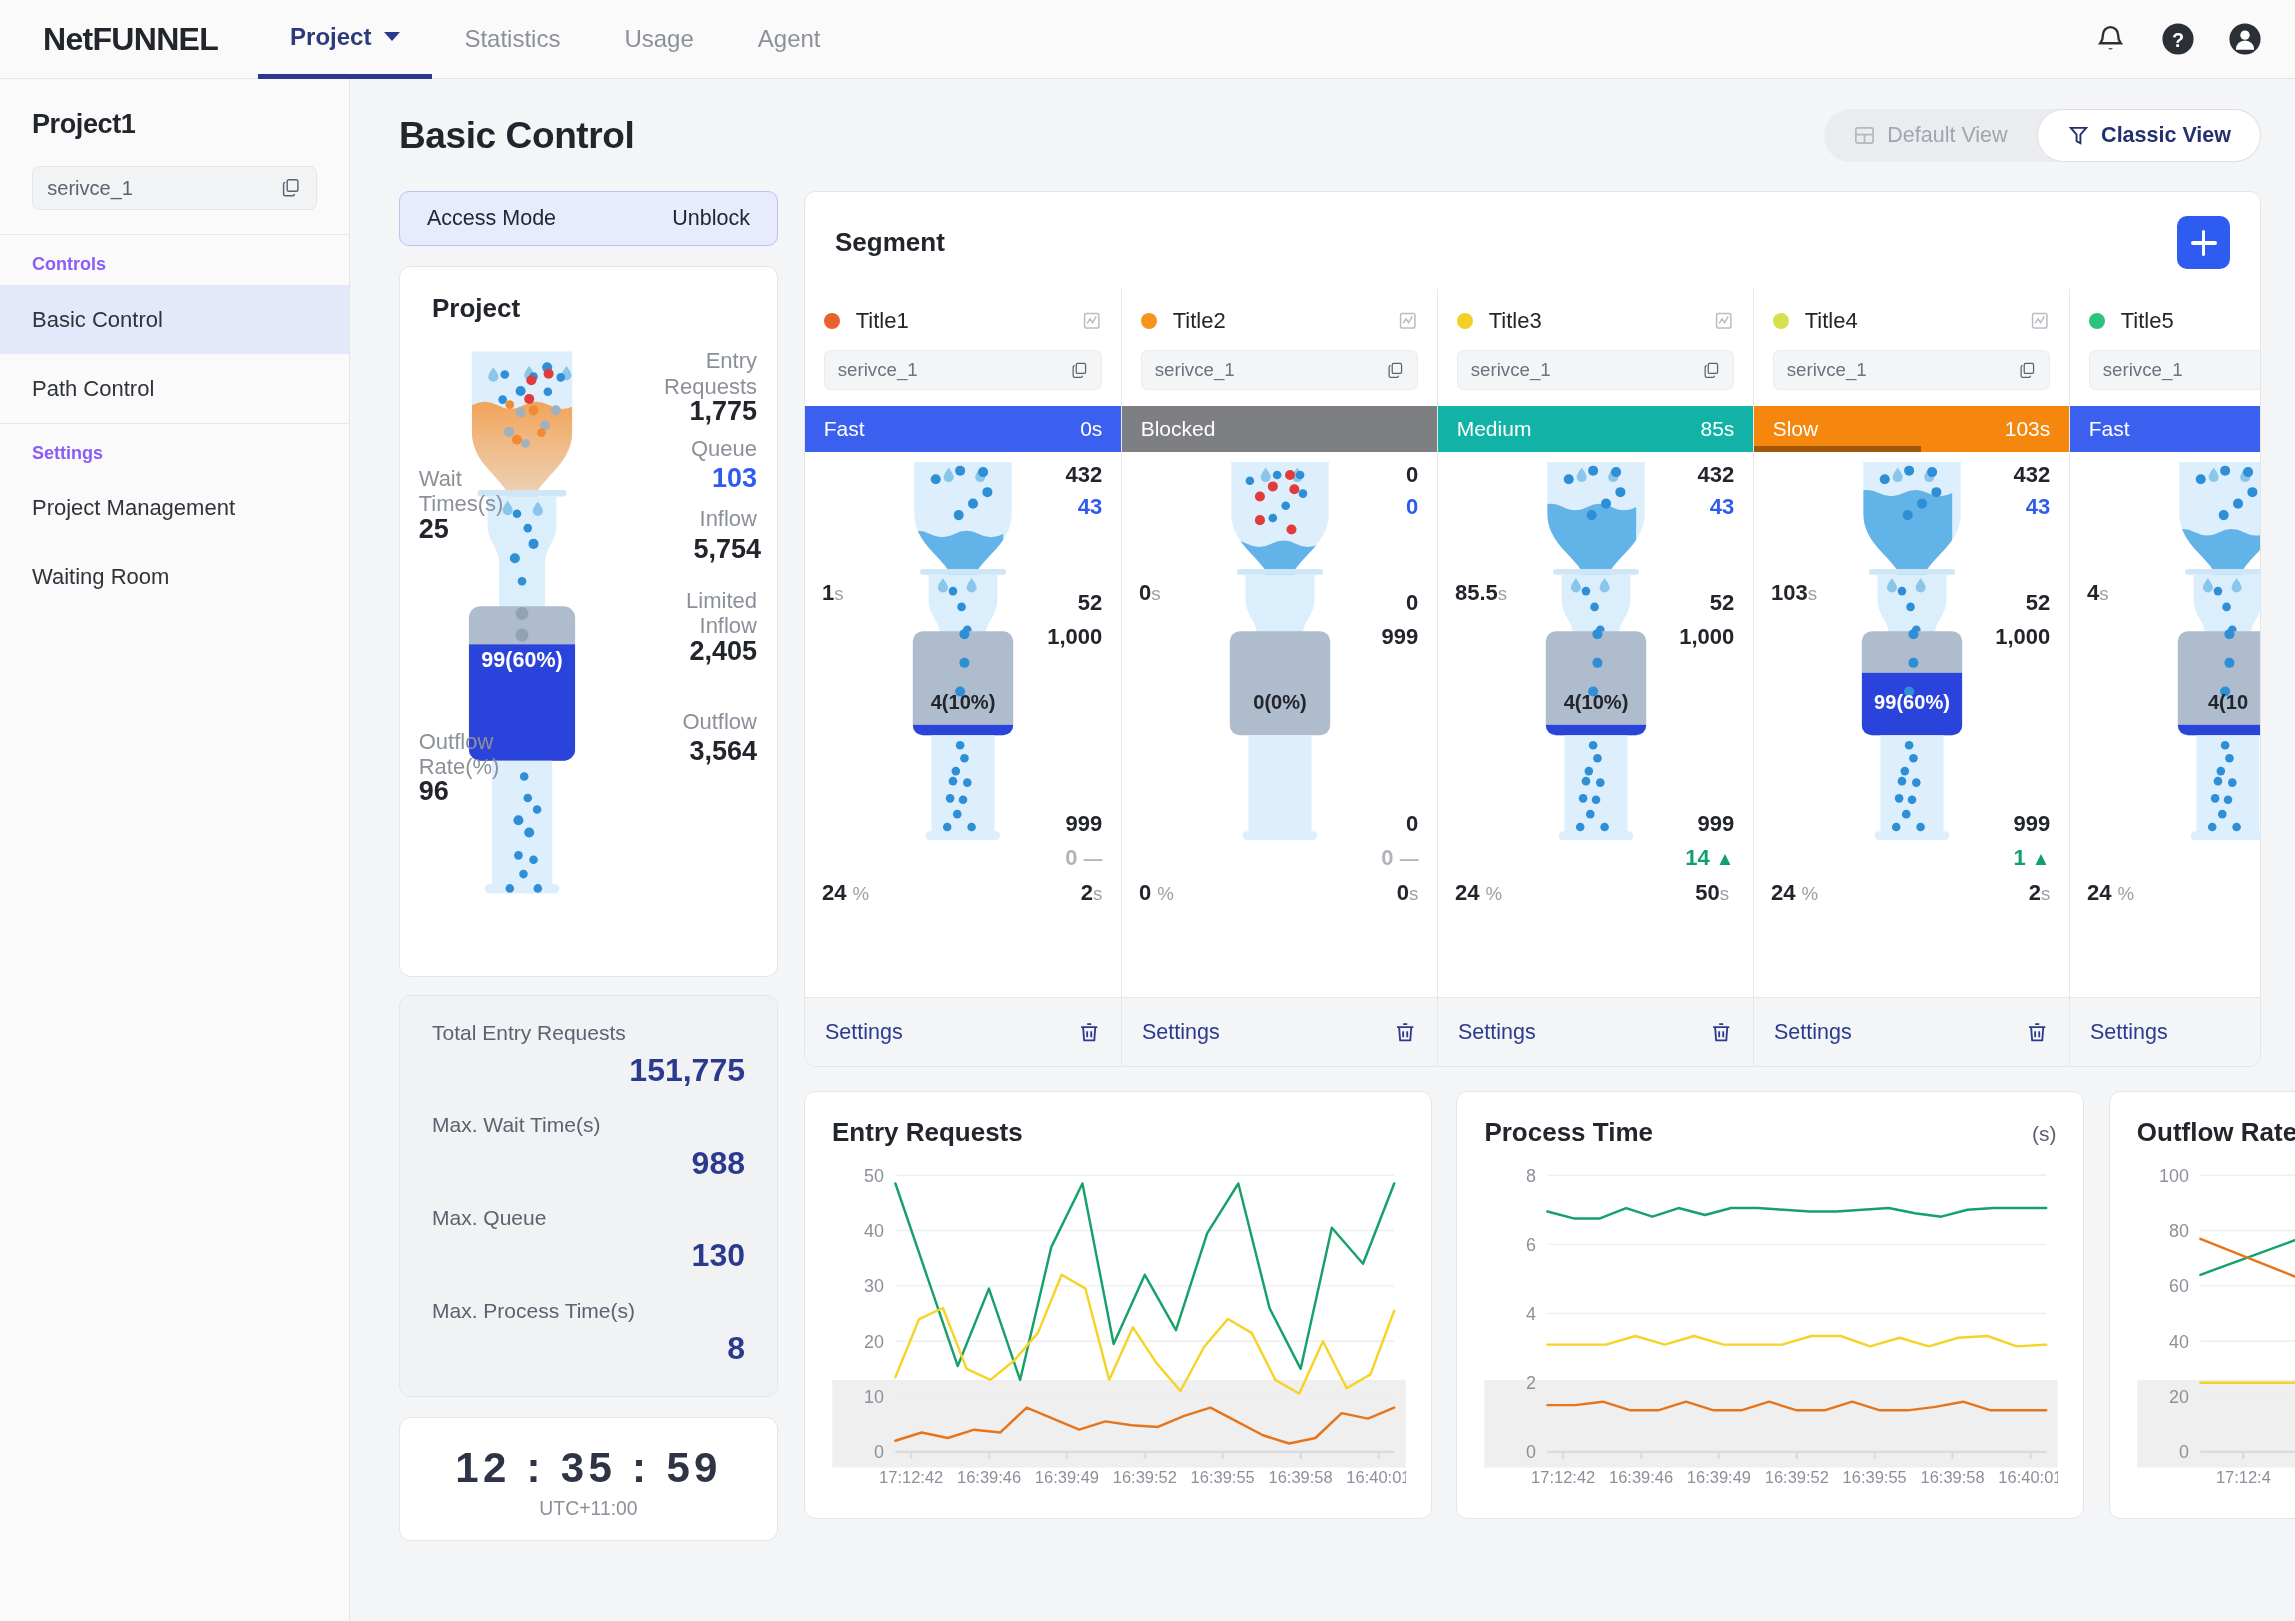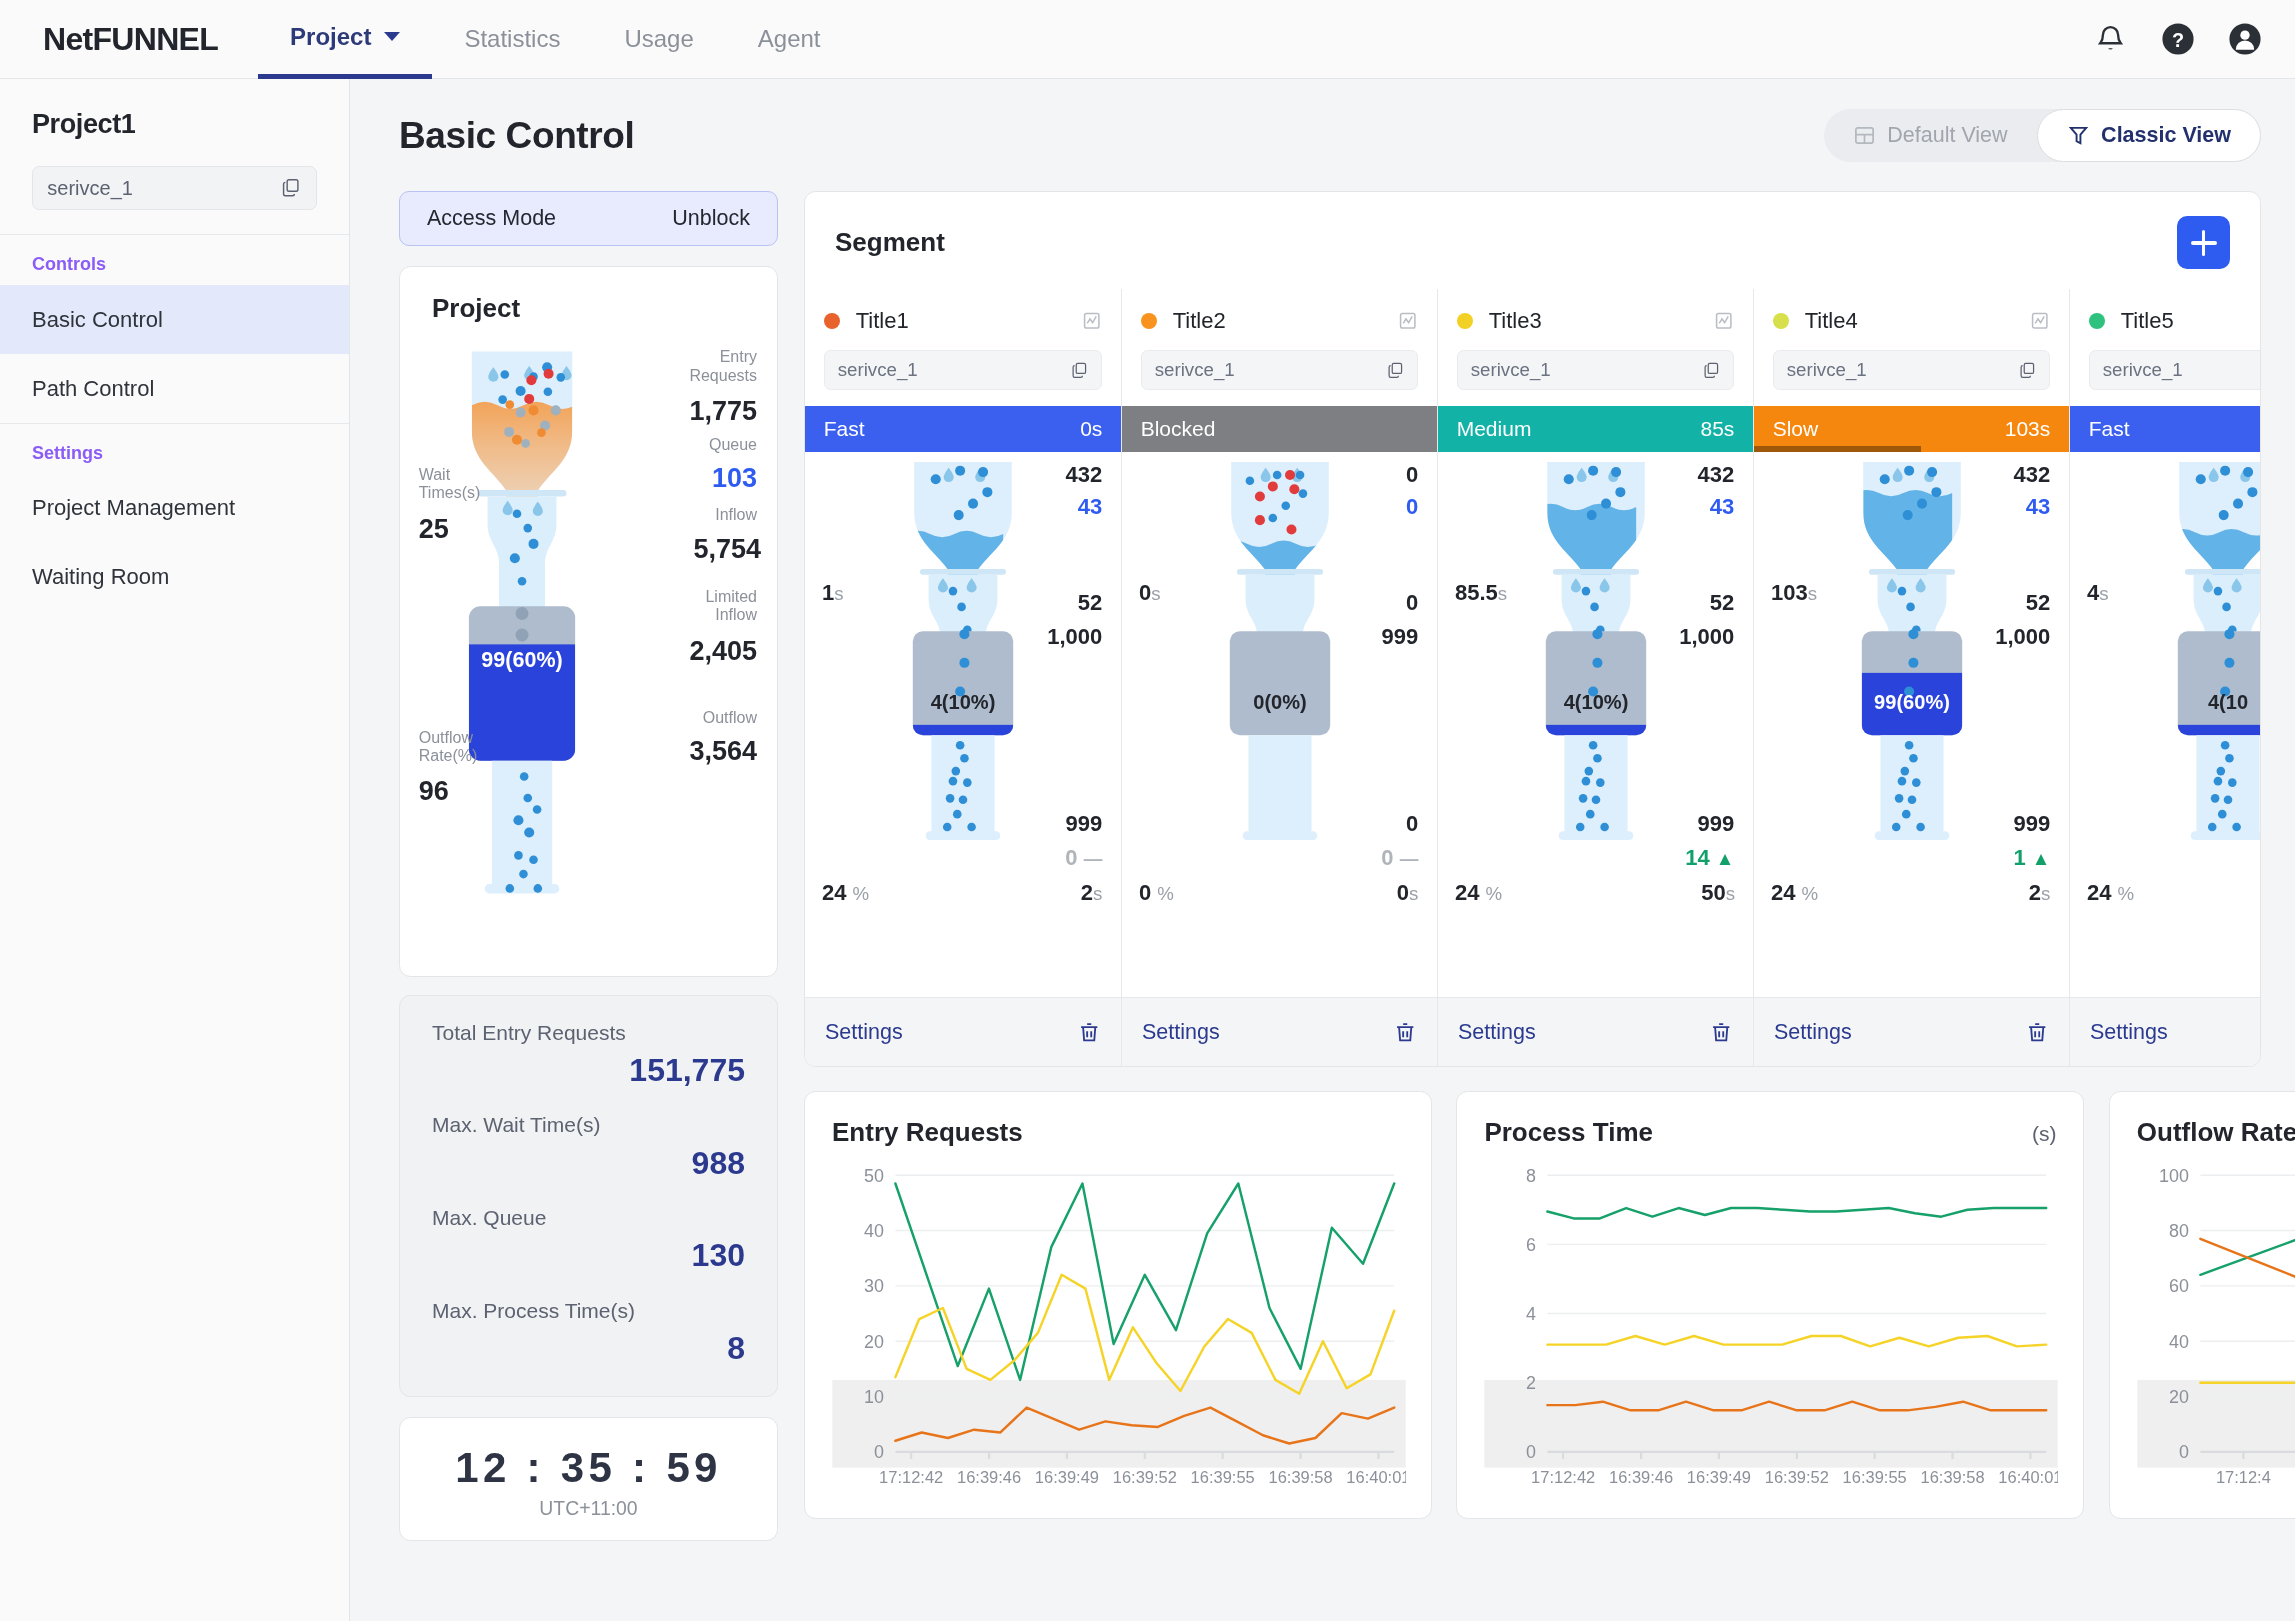--- a/index.html
+++ b/index.html
@@ -67,21 +67,21 @@
     background: #e8ebfd; border: 0.7px solid #b9c2f3; border-radius: 10px;
     height: 55px; display: flex; align-items: center; justify-content: space-between;
     padding: 0 27px; margin-bottom: 20px; cursor: pointer;
   }
   .access-mode span { font-size: 21.5px; color: #23272f; }
   .panel { background: #fff; border: 0.7px solid #e3e5e8; border-radius: 11.5px; }
   .proj-panel { padding: 26px 0 0 0; margin-bottom: 18.7px; }
   .proj-title { font-size: 26px; font-weight: 700; color: #22252b; padding: 0 32px 5.7px; }
 
   .funnel-wrap { position: relative; height: 646px; }
-  .fn-label { position: absolute; font-size: 16px; color: #8b9099; line-height: 1.15; text-align: right; }
+  .fn-label { position: absolute; font-size: 22px; color: #8b9099; line-height: 1.15; text-align: right; }
   .fn-val { position: absolute; font-size: 27px; font-weight: 700; color: #22252b; text-align: right; }
   .fn-val.blue { color: #2f5cf0; }
   .fn-label.l { text-align: left; }
   .fn-val.l { text-align: left; }
 
   .stat-panel { background: #f1f2f4; border: 0.7px solid #e3e5e8; border-radius: 11.5px; padding: 24.4px 32px 29px; margin-bottom: 20px; }
   .stat-row { margin-bottom: 24.4px; }
   .stat-row:last-child { margin-bottom: 0; }
   .stat-k { font-size: 21px; color: #5c6270; margin-bottom: 7.2px; }
   .stat-v { font-size: 32px; font-weight: 700; color: #2b3a8f; text-align: right; }
@@ -666,21 +666,21 @@
       </svg>
 
       <div class="cv" style="right:18.7px;top:10px;width:115px;">432</div>
       <div class="cv blue" style="right:18.7px;top:42px;width:115px;">43</div>
       <div class="cv l" style="left:17px;top:128px;width:129px;">85.5<span class="unit">s</span></div>
       <div class="cv" style="right:18.7px;top:138px;width:115px;">52</div>
       <div class="cv" style="right:18.7px;top:172px;width:115px;">1,000</div>
       <div class="cv" style="right:18.7px;top:359px;width:115px;">999</div>
       <div class="cv" style="right:18.7px;top:393px;width:115px;color:#12a06a">14 <span style="color:#12a06a;font-size:18.7px;">▲</span></div>
       <div class="cv l" style="left:17px;top:428px;width:129px;">24 <span class="unit">%</span></div>
-      <div class="cv" style="right:18px;top:428px;width:115px;">50<span class="unit">s</span></div>
+      <div class="cv" style="right:24px;top:428px;width:115px;">50<span class="unit">s</span></div>
     </div>
     <div class="card-foot">
       <span class="stg">Settings</span>
       <svg width="24.4" height="24.4" viewBox="0 0 24 24" fill="none" stroke="#2b3a8f" stroke-width="1.8">
                     <path d="M4 7h16M10 4h4M6 7l1 13h10l1-13M10 11v6M14 11v6"></path>
                   </svg>
     </div>
               </div>
               <div class="card">
     <div class="card-top">

